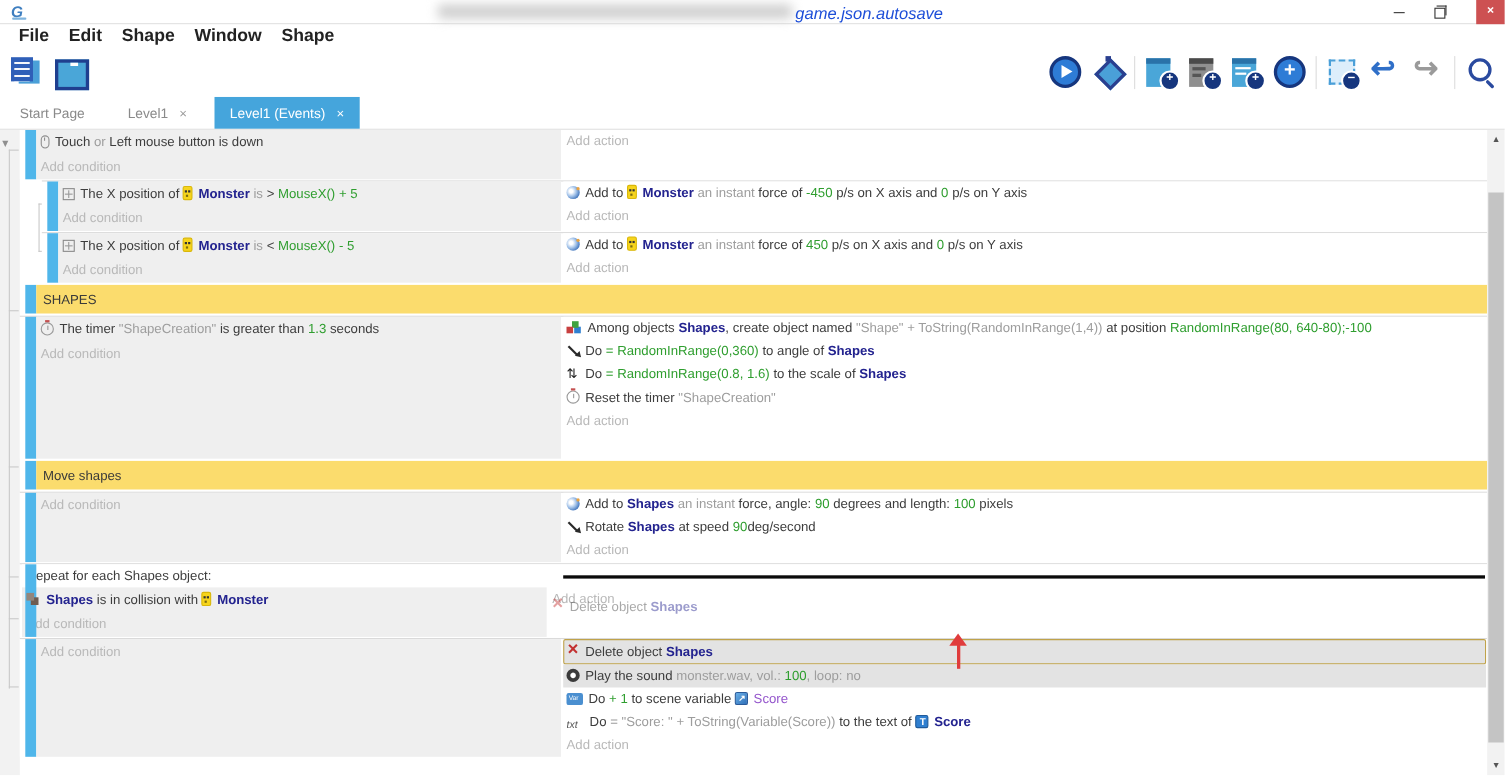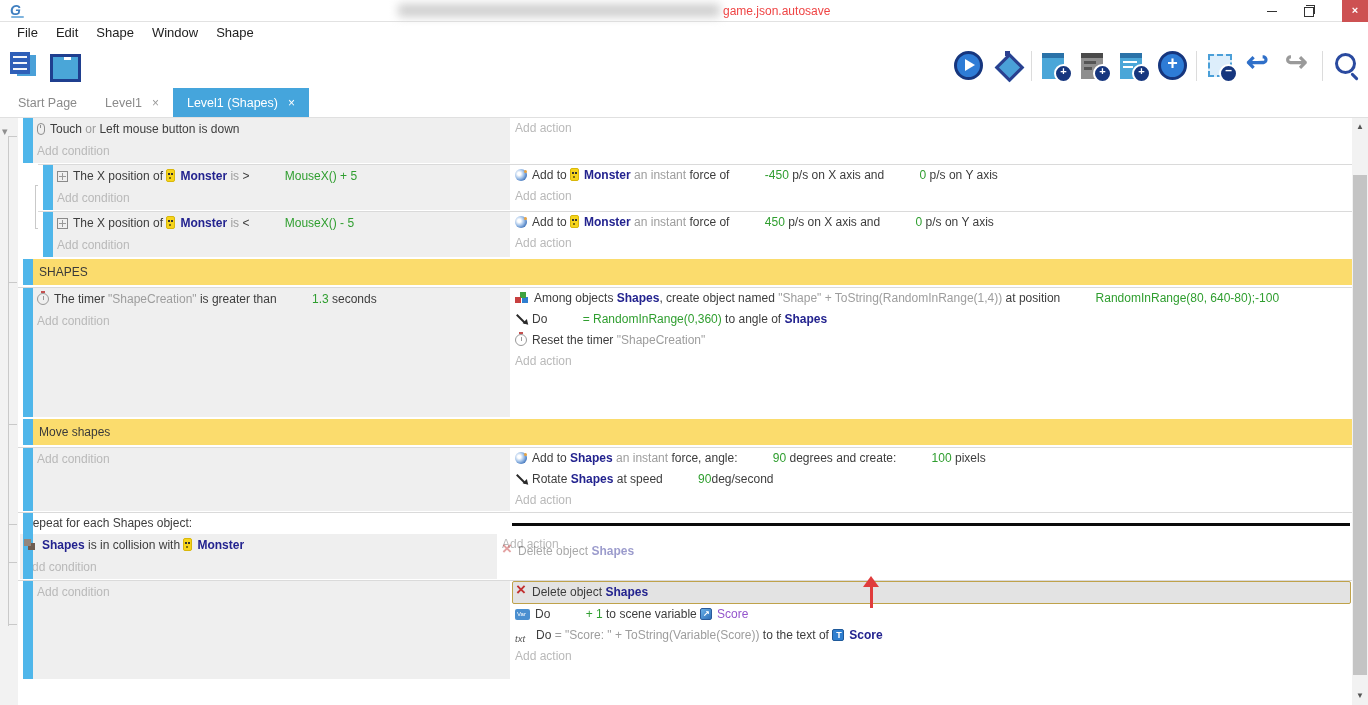--- a/index.html
+++ b/index.html
@@ -4,32 +4,32 @@
 <style>
   * { margin:0; padding:0; box-sizing:border-box; }
   html,body { width:1368px; height:705px; overflow:hidden; }
   body { font-family:"Liberation Sans", sans-serif; background:#fff; position:relative; font-size:12px; color:#3d3d3d; }
 
   
   .titlebar { position:absolute; top:0; left:0; right:0; height:22px; background:#fff; border-bottom:1px solid #e2e2e2; z-index:10; }
   .app-logo { position:absolute; left:10px; top:2px; width:18px; height:18px; font-weight:bold; font-style:italic; font-size:14px; color:#3f7fc0; }
   .app-logo::after { content:""; position:absolute; left:1px; bottom:2px; width:13px; height:2px; background:#7fb4de; border-radius:2px; }
   .redact { position:absolute; left:398px; top:4px; width:322px; height:13px; background:#cfcfcf; filter:blur(5px); border-radius:3px; }
-  .title-text { position:absolute; left:723px; top:4px; font-size:12px; color:#ef4444; white-space:nowrap; }
+  .title-text { position:absolute; left:723px; top:4px; font-size:15px; color:#1d4ed8; white-space:nowrap;font-style:italic; }
   .ctrl { position:absolute; top:0; height:22px; width:28px; text-align:center; line-height:20px; color:#333; font-size:12px; cursor:default; }
   .ctrl-min { left:1258px; }
   .ctrl-min::before { content:""; position:absolute; left:9px; top:11px; width:10px; height:1px; background:#333; }
   .ctrl-restore { left:1294px; }
   .ctrl-restore::before { content:""; position:absolute; left:10px; top:7px; width:8px; height:8px; border:1px solid #333; background:#fff; }
   .ctrl-restore::after { content:""; position:absolute; left:12px; top:5px; width:8px; height:8px; border:1px solid #333; border-left:none; border-bottom:none; }
   .ctrl-close { left:1342px; width:26px; background:#cd5152; color:#fff; font-weight:bold; font-size:11px; }
 
   
   .menubar { position:absolute; top:22px; left:0; right:0; height:22px; background:#fff; display:flex; align-items:center; padding-left:8px; z-index:9; }
-  .menu-item { padding:0 9px; font-size:13px; color:#222; line-height:22px; }
+  .menu-item { padding:0 9px; font-size:16px; color:#222; line-height:22px;font-weight:bold; }
 
   
   .toolbar { position:absolute; top:44px; left:0; right:0; height:44px; background:#fff; z-index:9; }
   .tb-left { position:absolute; left:8px; top:6px; display:flex; gap:8px; align-items:center; }
   .tb-right { position:absolute; right:6px; top:6px; display:flex; gap:8px; align-items:center; }
   .tb-sep { width:1px; height:30px; background:#dcdcdc; }
   .tbi { width:31px; height:31px; position:relative; display:inline-block; }
 
   .project-manager-icon::before { content:""; position:absolute; left:9px; top:5px; width:19px; height:21px; background:#4aa0d8; }
   .project-manager-icon::after  { content:""; position:absolute; left:2px; top:2px; width:20px; height:22px; background:#2f5fb8;
@@ -50,21 +50,21 @@
   .add-circle-icon::before { content:""; position:absolute; inset:1px; border-radius:50%; background:#2e7cd6; border:3px solid #16367e; }
   .add-circle-icon::after { content:"+"; position:absolute; left:0; top:4px; width:100%; text-align:center; color:#fff; font-size:18px; font-weight:bold; line-height:18px; }
   .remove-event-icon::before { content:""; position:absolute; left:3px; top:4px; width:20px; height:19px; border:2px dashed #4a9fd8; background:#ddeefb; }
   .remove-event-icon::after { content:"–"; position:absolute; right:-2px; bottom:-2px; width:15px; height:15px; background:#16367e; border:2px solid #fff; border-radius:50%; color:#fff; font-size:12px; line-height:9px; text-align:center; font-weight:bold; }
   .undo-icon::before { content:"↩"; position:absolute; left:2px; top:-4px; font-size:27px; color:#2f6fc8; font-weight:bold; }
   .redo-icon::before { content:"↪"; position:absolute; left:2px; top:-4px; font-size:27px; color:#9a9a9a; font-weight:bold; }
   .search-icon::before { content:""; position:absolute; left:4px; top:3px; width:15px; height:15px; border:3px solid #2a4a9f; border-radius:50%; }
   .search-icon::after { content:""; position:absolute; right:3px; bottom:3px; width:9px; height:3px; background:#2a4a9f; transform:rotate(45deg); border-radius:2px; }
 
   
-  .tabbar { position:absolute; top:88px; left:0; right:0; height:30px; background:#fff; display:flex; align-items:stretch; border-bottom:1px solid #e0e0e0; z-index:8; }
+  .tabbar { position:absolute; top:88px; left:0; right:0; height:30px; background:#fff; display:flex; align-items:stretch; border-bottom:1px solid #e0e0e0; z-index:8;gap:11px; }
   .tab { display:flex; align-items:center; gap:10px; padding:0 14px; font-size:12.5px; color:#8a8a8a; }
   .tab:first-child { margin-left:4px; }
   .tab .x { color:#9a9a9a; font-size:12px; }
   .tab.active { background:#45a5dc; color:#fff; }
   .tab.active .x { color:#fff; }
 
   
   .events { position:absolute; top:118px; left:0; right:0; bottom:0; background:#fff; overflow:hidden; }
   .gutter { position:absolute; left:0; top:0; bottom:0; width:18px; background:#f2f2f2; }
   .tree-v { position:absolute; left:8px; top:18px; width:1px; height:490px; background:#c9c9c9; }
@@ -75,21 +75,21 @@
   .event { display:flex; align-items:stretch; position:relative; border-top:1px solid #dadada; margin-top:1px; background:#fff; }
   .event.first { border-top:none; margin-top:0; }
   .ebar { flex:0 0 10px; margin-left:5px; background:#4fb6ea; }
   .lvl1 { margin-left:20px; }
   .cond { flex:0 0 477px; background:#efefef; padding-bottom:1px; }
   .lvl1 .cond { flex-basis:457px; }
   .act { flex:1; margin-left:2px; background:#fff; position:relative; }
   .crow { line-height:22px; padding-left:4px; white-space:nowrap; overflow:hidden; }
   .arow { line-height:21px; padding-left:3px; }
   .ph { color:#b9b9b9; }
-  .s-n { color:#3d3d3d; } .s-g { color:#9d9d9d; } .s-green { color:#2f9e2f;margin-left:32px; }
+  .s-n { color:#3d3d3d; } .s-g { color:#9d9d9d; } .s-green { color:#2f9e2f; }
   .s-obj { color:#23238f; font-weight:bold; } .s-var { color:#9455cc; }
 
   .eheader { display:flex; margin:2px 0; height:26px; border-top:none; }
   .hfill { flex:1; background:#fbdc6d; line-height:26px; padding-left:6px; color:#3a3a3a; }
 
   .ferow { line-height:21px; padding-left:4px; background:#fff; }
   .fe-body { display:flex; }
   .fe-body .cond { flex:0 0 477px; }
   .fe-body .act { flex:1; margin-left:2px; }
   .dropline { position:absolute; left:494px; right:2px; top:10px; height:3px; background:#0a0a0a; z-index:4; }
@@ -190,21 +190,21 @@
 
 <div class="tabbar">
   <span class="tab">
     <span>Start Page</span>
   </span>
   <span class="tab">
     <span>Level1</span>
     <span class="x">×</span>
   </span>
   <span class="tab active">
-    <span>Level1 (Shapes)</span>
+    <span>Level1 (Events)</span>
     <span class="x">×</span>
   </span>
 </div>
 
 <div class="events">
   <div class="gutter">
     <span class="collapse-tri">▾</span>
     <span class="tree-v"></span>
     <span class="tree-stub" style="top:18px"></span>
     <span class="tree-stub" style="top:164px"></span>
@@ -261,37 +261,38 @@
 
     <div class="event" style="min-height:130px">
       <div class="ebar"></div>
       <div class="cond">
         <div class="crow"><span class="ic timer-icon"></span><span class="s-n">The timer </span><span class="s-g">"ShapeCreation"</span><span class="s-n"> is greater than </span><span class="s-green">1.3</span><span class="s-n"> seconds</span></div>
         <div class="crow ph">Add condition</div>
       </div>
       <div class="act">
         <div class="arow" style="white-space:normal"><span class="ic create-icon"></span><span class="s-n">Among objects </span><span class="s-obj">Shapes</span><span class="s-n">, create object named </span><span class="s-g">"Shape" + ToString(RandomInRange(1,4))</span><span class="s-n"> at position </span><span class="s-green">RandomInRange(80, 640-80);-100</span></div>
         <div class="arow"><span class="ic angle-icon"></span><span class="s-n">Do </span><span class="s-green">= RandomInRange(0,360)</span><span class="s-n"> to angle of </span><span class="s-obj">Shapes</span></div>
+        <div class="arow"><span class="ic scale-icon"></span><span class="s-n">Do </span><span class="s-green">= RandomInRange(0.8, 1.6)</span><span class="s-n"> to the scale of </span><span class="s-obj">Shapes</span></div>
         <div class="arow"><span class="ic timer-icon"></span><span class="s-n">Reset the timer </span><span class="s-g">"ShapeCreation"</span></div>
         <div class="arow ph">Add action</div>
       </div>
     </div>
 
     <div class="eheader">
       <div class="ebar"></div>
       <div class="hfill">Move shapes</div>
     </div>
 
     <div class="event" style="min-height:64px">
       <div class="ebar"></div>
       <div class="cond">
         <div class="crow ph">Add condition</div>
       </div>
       <div class="act">
-        <div class="arow"><span class="ic force-icon"></span><span class="s-n">Add to </span><span class="s-obj">Shapes</span><span class="s-g"> an instant </span><span class="s-n">force, angle: </span><span class="s-green">90</span><span class="s-n"> degrees and create: </span><span class="s-green">100</span><span class="s-n"> pixels</span></div>
+        <div class="arow"><span class="ic force-icon"></span><span class="s-n">Add to </span><span class="s-obj">Shapes</span><span class="s-g"> an instant </span><span class="s-n">force, angle: </span><span class="s-green">90</span><span class="s-n"> degrees and length: </span><span class="s-green">100</span><span class="s-n"> pixels</span></div>
         <div class="arow"><span class="ic angle-icon"></span><span class="s-n">Rotate </span><span class="s-obj">Shapes</span><span class="s-n"> at speed </span><span class="s-green">90</span><span class="s-n">deg/second</span></div>
         <div class="arow ph">Add action</div>
       </div>
     </div>
 
 
     <div class="event" style="min-height:65px; display:block;">
       <div class="ebar" style="position:absolute; left:0; top:0; bottom:0; margin-left:5px; width:10px;"></div>
       <div style="margin-left:2px;">
         <div class="ferow"><span class="s-n">Repeat for each Shapes object:</span></div>
@@ -309,20 +310,21 @@
       <div class="dropline"></div>
     </div>
 
     <div class="event" style="min-height:99px">
       <div class="ebar"></div>
       <div class="cond">
         <div class="crow ph">Add condition</div>
       </div>
       <div class="act">
         <div class="arow sel"><span class="ic delete-icon"></span><span class="s-n">Delete object </span><span class="s-obj">Shapes</span></div>
+        <div class="arow grayrow"><span class="ic sound-icon"></span><span class="s-n">Play the sound </span><span class="s-g">monster.wav</span><span class="s-g">, vol.: </span><span class="s-green">100</span><span class="s-g">, loop: </span><span class="s-g">no</span></div>
         <div class="arow"><span class="ic var-icon"></span><span class="s-n">Do </span><span class="s-green">+ 1</span><span class="s-n"> to scene variable </span><span class="ic scene-var-icon"></span><span class="s-var">Score</span></div>
         <div class="arow"><span class="ic txt-icon"></span><span class="s-n">Do </span><span class="s-g">= "Score: " + ToString(Variable(Score))</span><span class="s-n"> to the text of </span><span class="ic text-obj-icon"></span><span class="s-obj">Score</span></div>
         <div class="arow ph">Add action</div>
       </div>
     </div>
   </div>
 
   <div class="red-arrow">
     <span class="head"></span>
     <span class="stem"></span>

